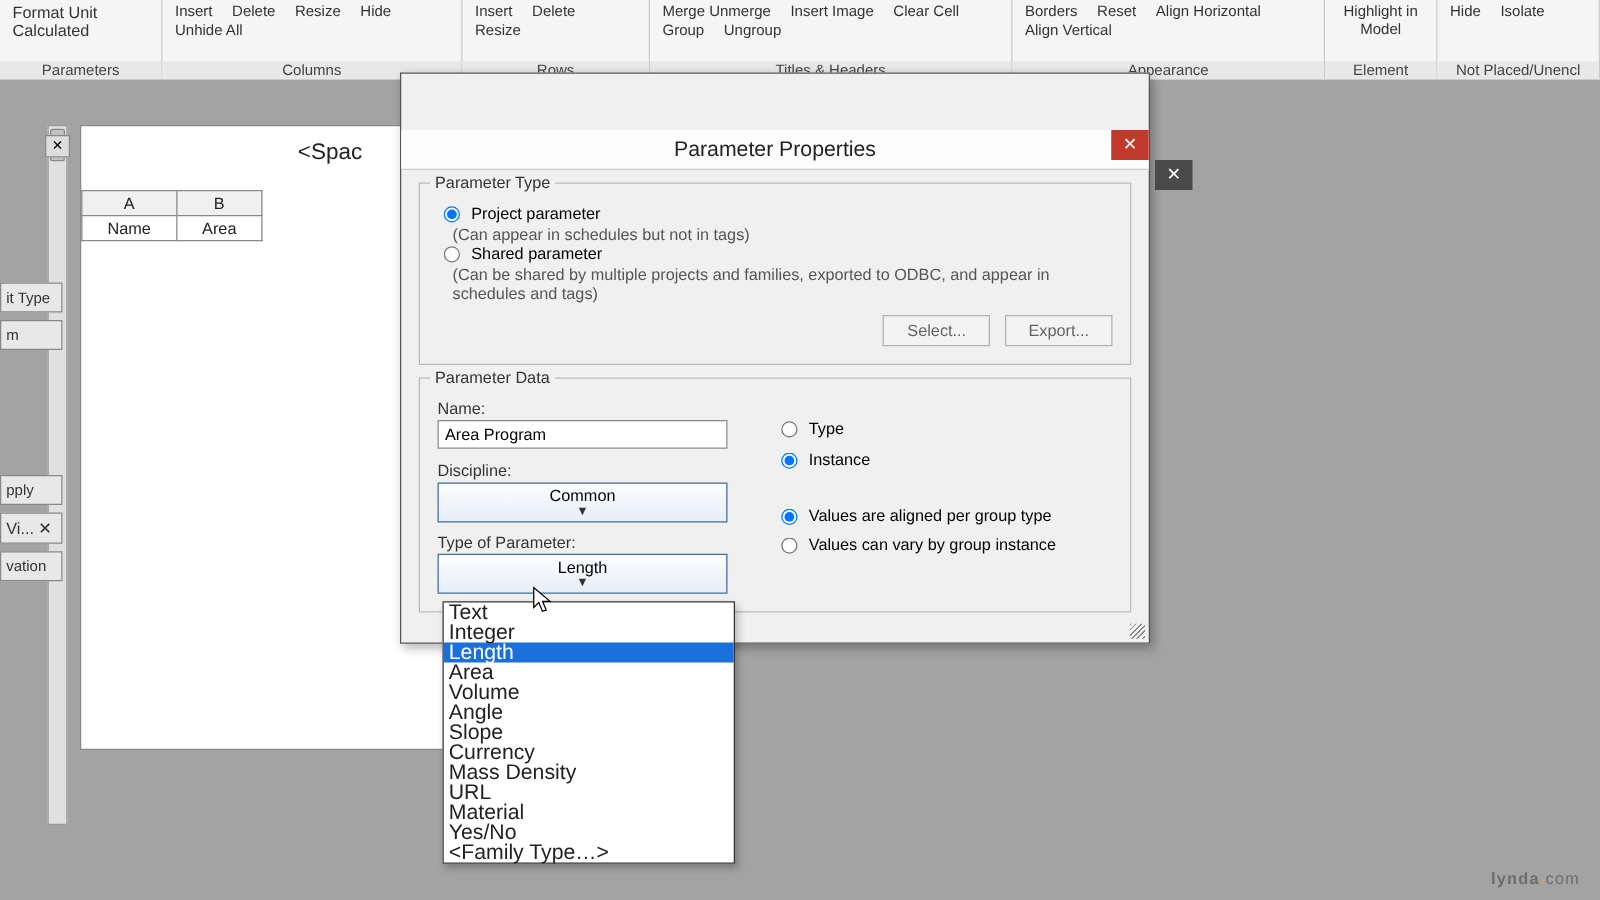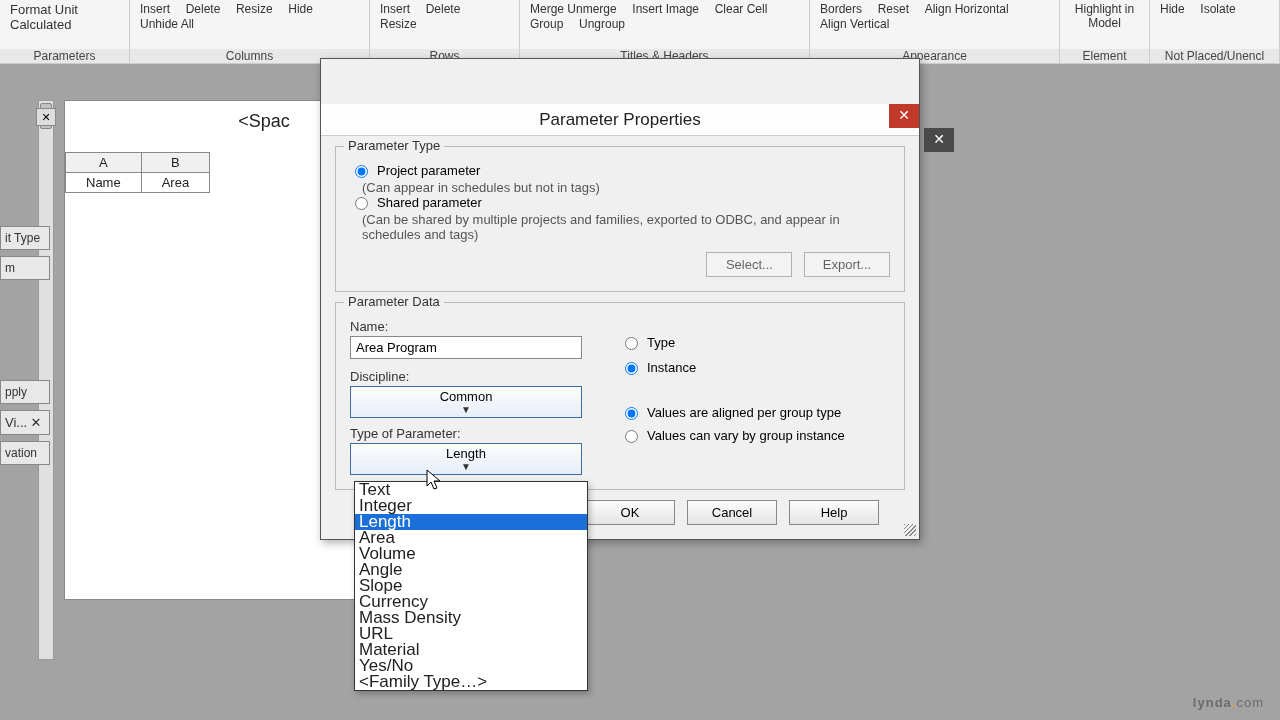--- a/index.html
+++ b/index.html
@@ -195,25 +195,20 @@
               <span>Values are aligned per group type</span>
             </div>
           <div class="radio-row" style="margin-top:8px">
               <input type="radio" style="">
               <span>Values can vary by group instance</span>
             </div>
         </div>
       </div>
     </div>
 
-    <div class="dialog-buttons">
-      <div class="dlg-btn">OK</div>
-      <div class="dlg-btn">Cancel</div>
-      <div class="dlg-btn">Help</div>
-    </div>
   </div>
   <div class="grip"></div>
 </div>
 
 <div class="dropdown-list" id="type-options">
     <div class="opt">Text</div>
     <div class="opt">Integer</div>
     <div class="opt sel">Length</div>
     <div class="opt">Area</div>
     <div class="opt">Volume</div>

